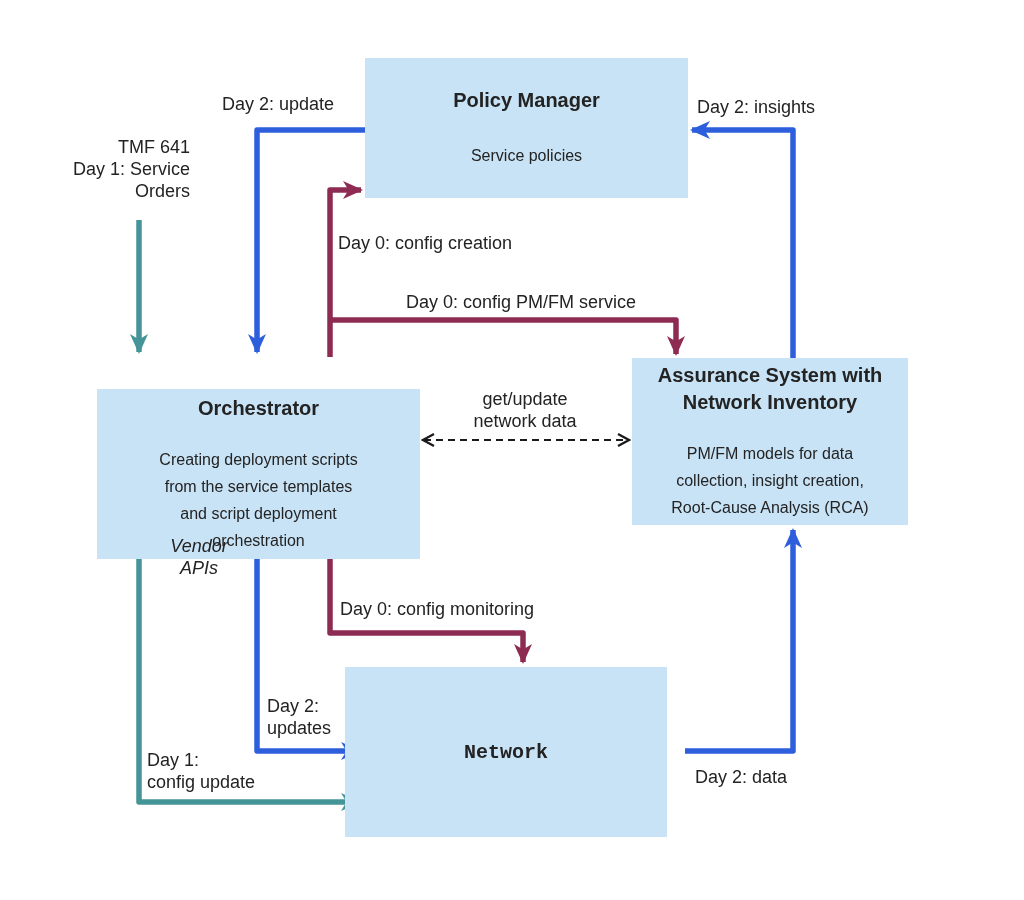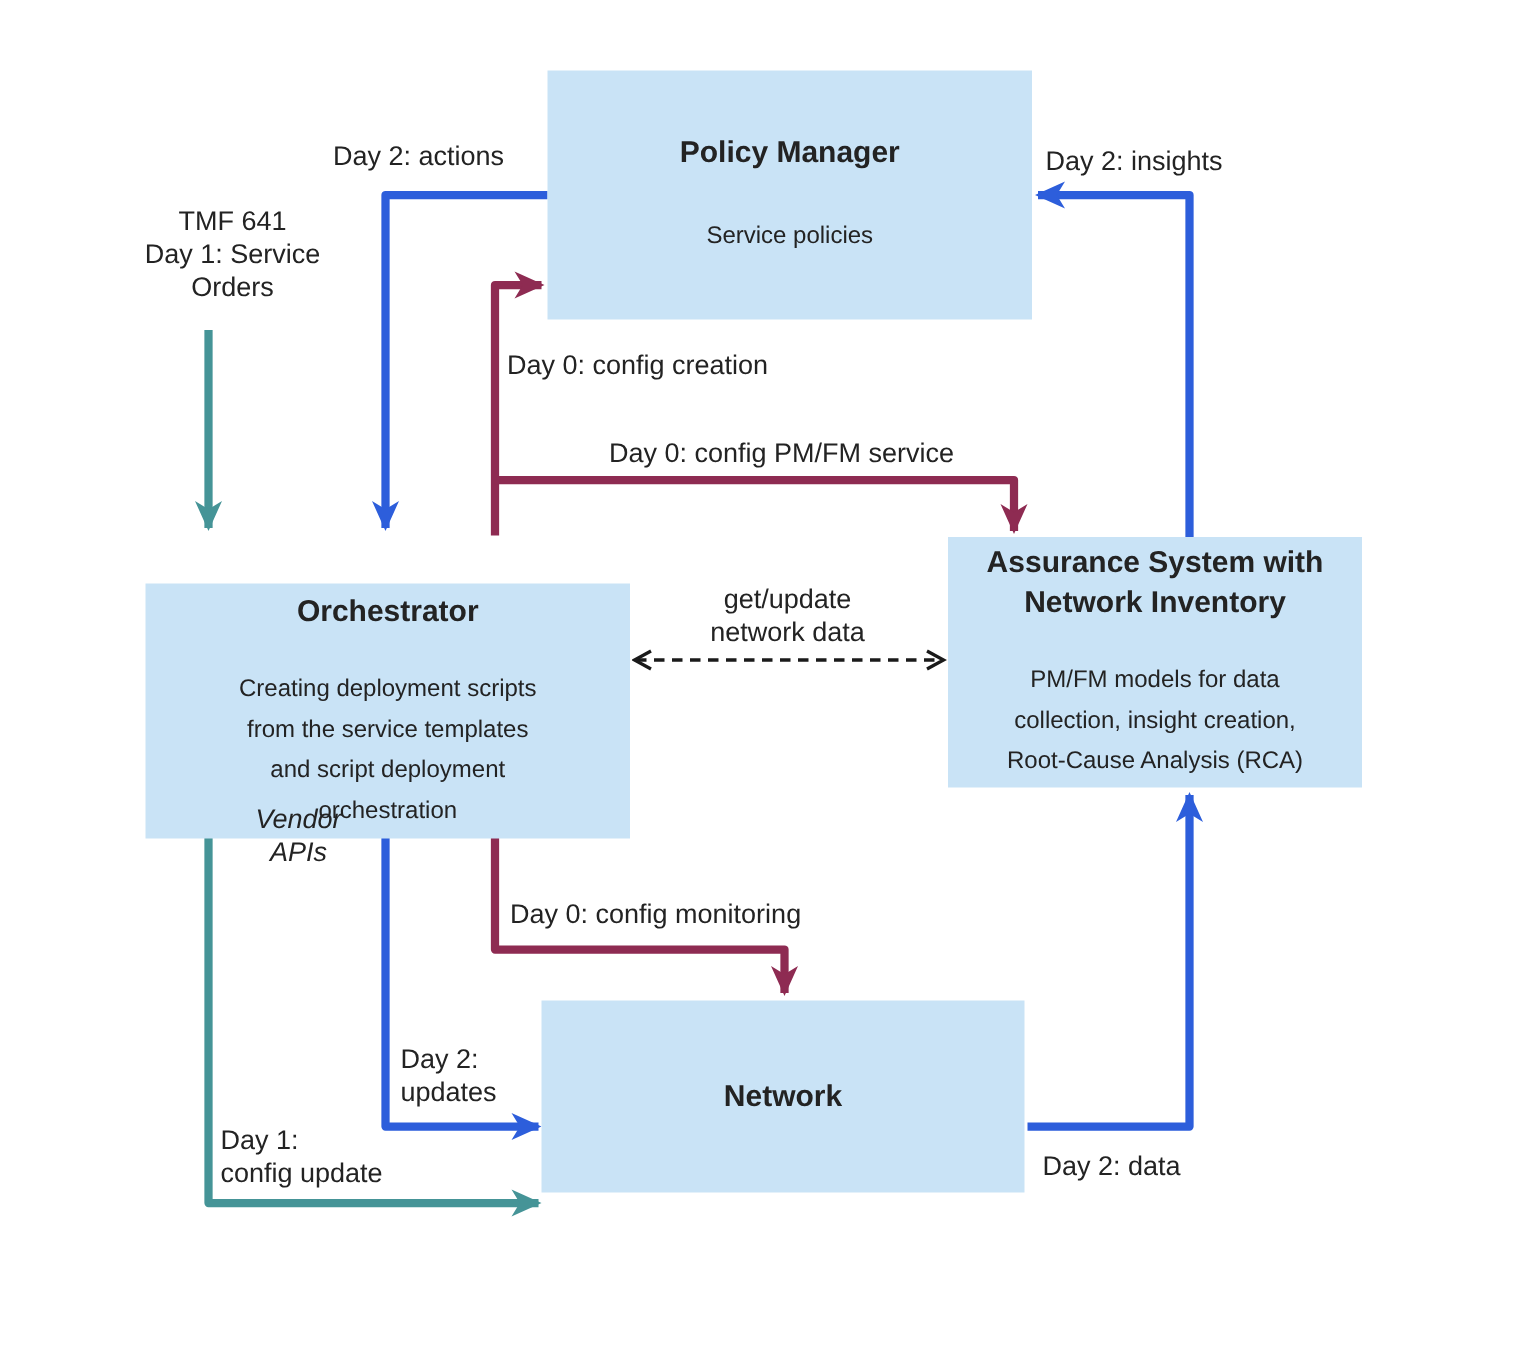--- a/index.html
+++ b/index.html
@@ -61,50 +61,50 @@
 
     <path d="M330 527 L330 633 L523 633 L523 662" fill="none" stroke="#8e2b52" stroke-width="5.5" stroke-linejoin="round" marker-end="url(#head-maroon)"></path>
 
     <path d="M257 527 L257 751 L359 751" fill="none" stroke="#2d5edb" stroke-width="5.5" stroke-linejoin="round" marker-end="url(#head-blue)"></path>
 
     <path d="M139 527 L139 802 L359 802" fill="none" stroke="#459497" stroke-width="5.5" stroke-linejoin="round" marker-end="url(#head-teal)"></path>
 
     <path d="M685 751 L793 751 L793 530" fill="none" stroke="#2d5edb" stroke-width="5.5" stroke-linejoin="round" marker-end="url(#head-blue)"></path>
   </svg>
 
-  <div class="box gap28" style="left:365px; top:47px; width:323px; height:166px;">
+  <div class="box gap28" style="left:365px; top:58px; width:323px; height:140px;">
     <div class="box-title">Policy Manager</div>
     <div class="box-body">Service policies</div>
   </div>
 
   <div class="box gap24" style="left:97px; top:357px; width:323px; height:170px;margin-top:32px;">
     <div class="box-title">Orchestrator</div>
     <div class="box-body">Creating deployment scripts
 from the service templates
 and script deployment
 orchestration</div>
   </div>
 
   <div class="box gap24" style="left:632px; top:358px; width:276px; height:167px;">
     <div class="box-title">Assurance System with
 Network Inventory</div>
     <div class="box-body">PM/FM models for data
 collection, insight creation,
 Root-Cause Analysis (RCA)</div>
   </div>
 
-  <div class="box" style="left:361px; top:667px; width:322px; height:128px;">
+  <div class="box" style="left:345px; top:667px; width:322px; height:170px;font-family:Liberation Mono, monospace;">
     <div class="box-title">Network</div>
   </div>
 
-  <div class="lbl center" style="left:93px; top:136px; width:124px;">TMF 641
+  <div class="lbl center" style="left:66px; top:136px; width:124px;text-align:right;">TMF 641
 Day 1: Service
 Orders</div>
 
-  <div class="lbl" style="left:222px; top:93px;">Day 2: actions</div>
+  <div class="lbl" style="left:222px; top:93px;">Day 2: update</div>
 
   <div class="lbl" style="left:697px; top:96px;">Day 2: insights</div>
 
   <div class="lbl" style="left:338px; top:232px;">Day 0: config creation</div>
 
   <div class="lbl" style="left:406px; top:291px;">Day 0: config PM/FM service</div>
 
   <div class="lbl center" style="left:450px; top:388px; width:150px;">get/update
 network data</div>
 

